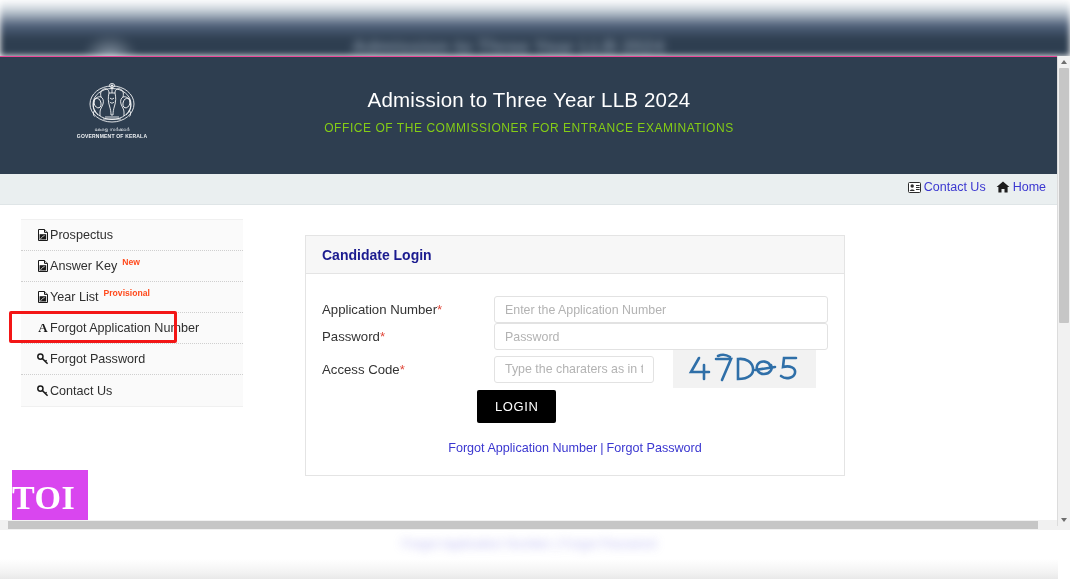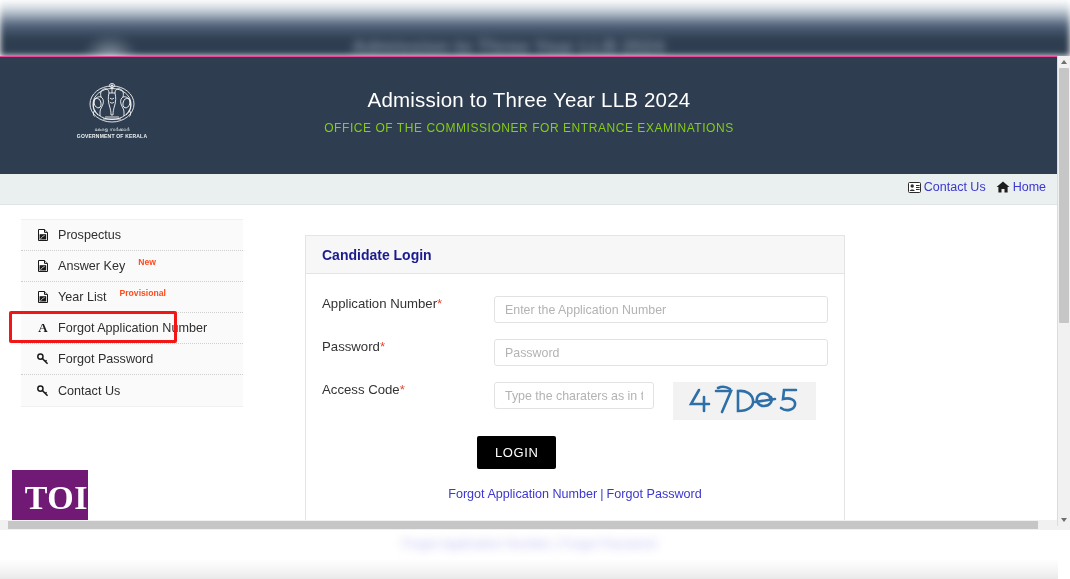--- a/index.html
+++ b/index.html
@@ -142,21 +142,21 @@
     width: 222px;
     background: #fafafa;
     border: 1px solid #f0f0f0;
     border-left: none;
     border-right: none;
   }
   .side-item {
     position: relative;
     display: flex;
     align-items: center;
-    gap: 9px;
+    gap: 1px;
     height: 31px;
     padding: 0 10px 0 16px;
     font-size: 12.6px;
     color: #333333;
     cursor: pointer;
     border-bottom: 1px dotted #cfcfcf;
     white-space: nowrap;
     box-sizing: border-box;
   }
   .side-item:last-child { border-bottom: none; }
@@ -210,21 +210,21 @@
     background: #f7f7f7;
     border-bottom: 1px solid #e4e4e4;
     padding: 11px 16px 10px 16px;
     font-size: 14px;
     font-weight: bold;
     color: #1b1b8f;
   }
   .panel-body { padding: 22px 16px 6px 16px; }
   .f-row {
     display: flex;
-    margin-bottom: 16px;
+    align-items: center;
   }
   .f-label {
     width: 172px;
     flex: 0 0 172px;
     font-size: 13.2px;
     color: #333333;
   }
   .f-label .req { color: #e0483a; }
   .f-input {
     height: 27px;
@@ -273,24 +273,24 @@
     color: #3b37d0;
     text-decoration: none;
   }
   .links-row .sep { color: #3b37d0; margin: 0 3px; }
 
   
   .toi {
     position: absolute;
     left: 12px; top: 470px;
     width: 76px; height: 56px;
-    background: #701a75;
+    background: #d946ef;
     display: flex;
     align-items: center;
-    justify-content: flex-end;
+    justify-content: flex-start;
     z-index: 8;
   }
   .toi span {
     font-family: "Liberation Serif", serif;
     font-weight: bold;
     font-size: 34px;
     color: #ffffff;
     letter-spacing: .5px;
     line-height: 34px;
   }

